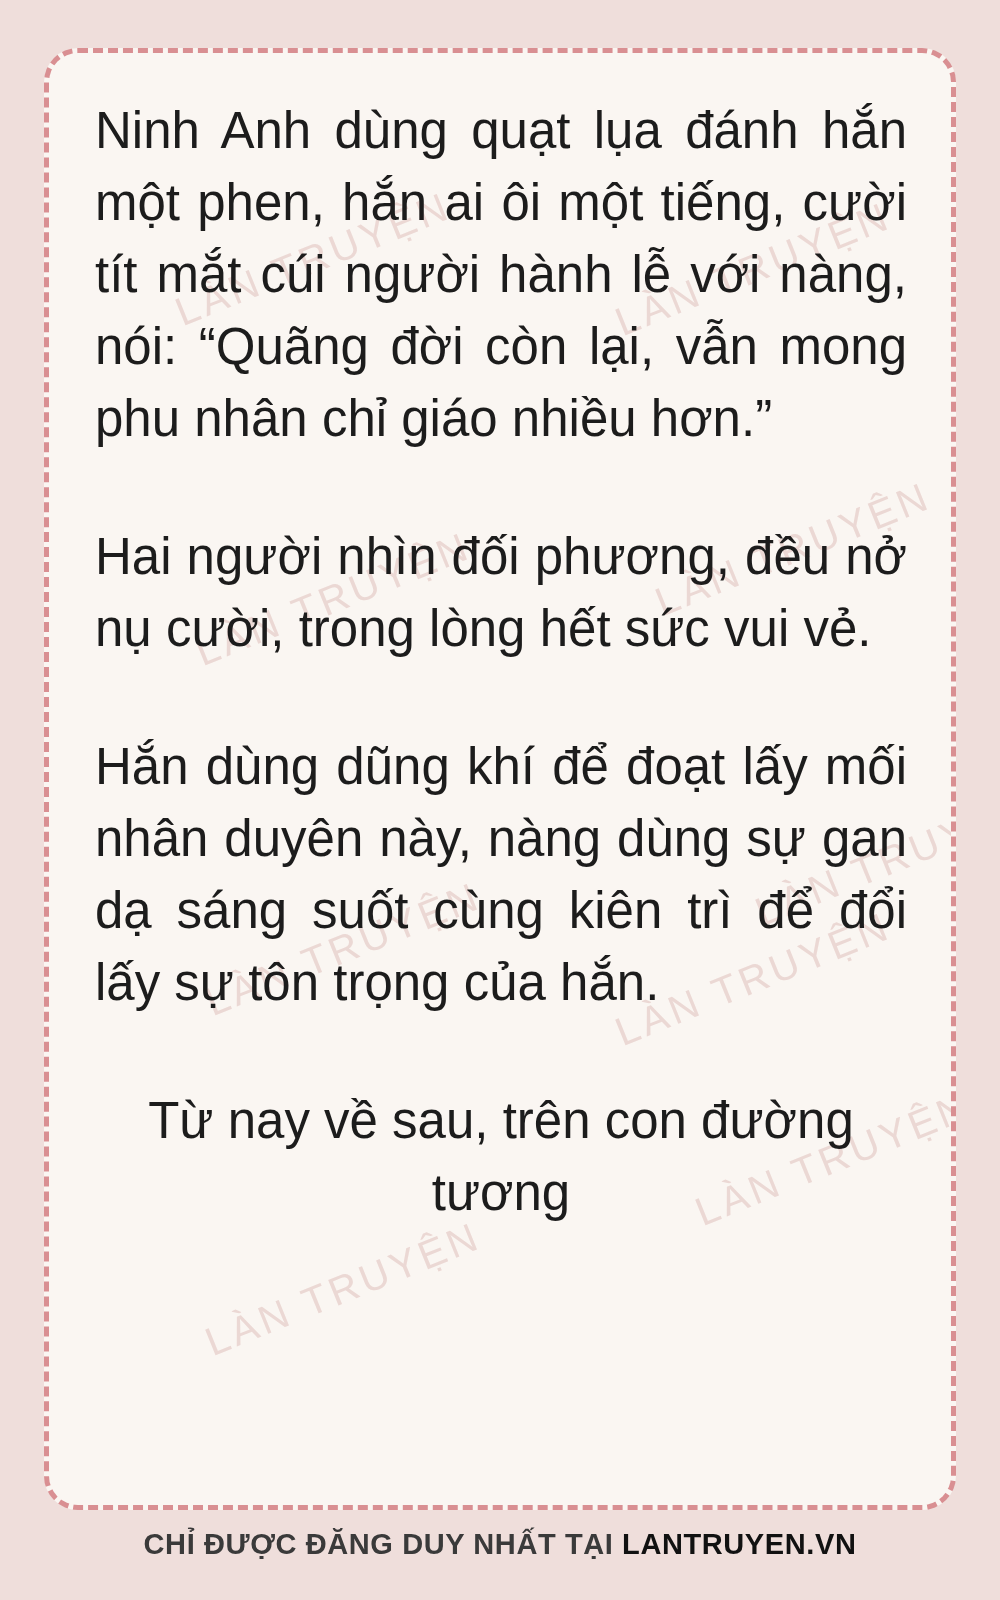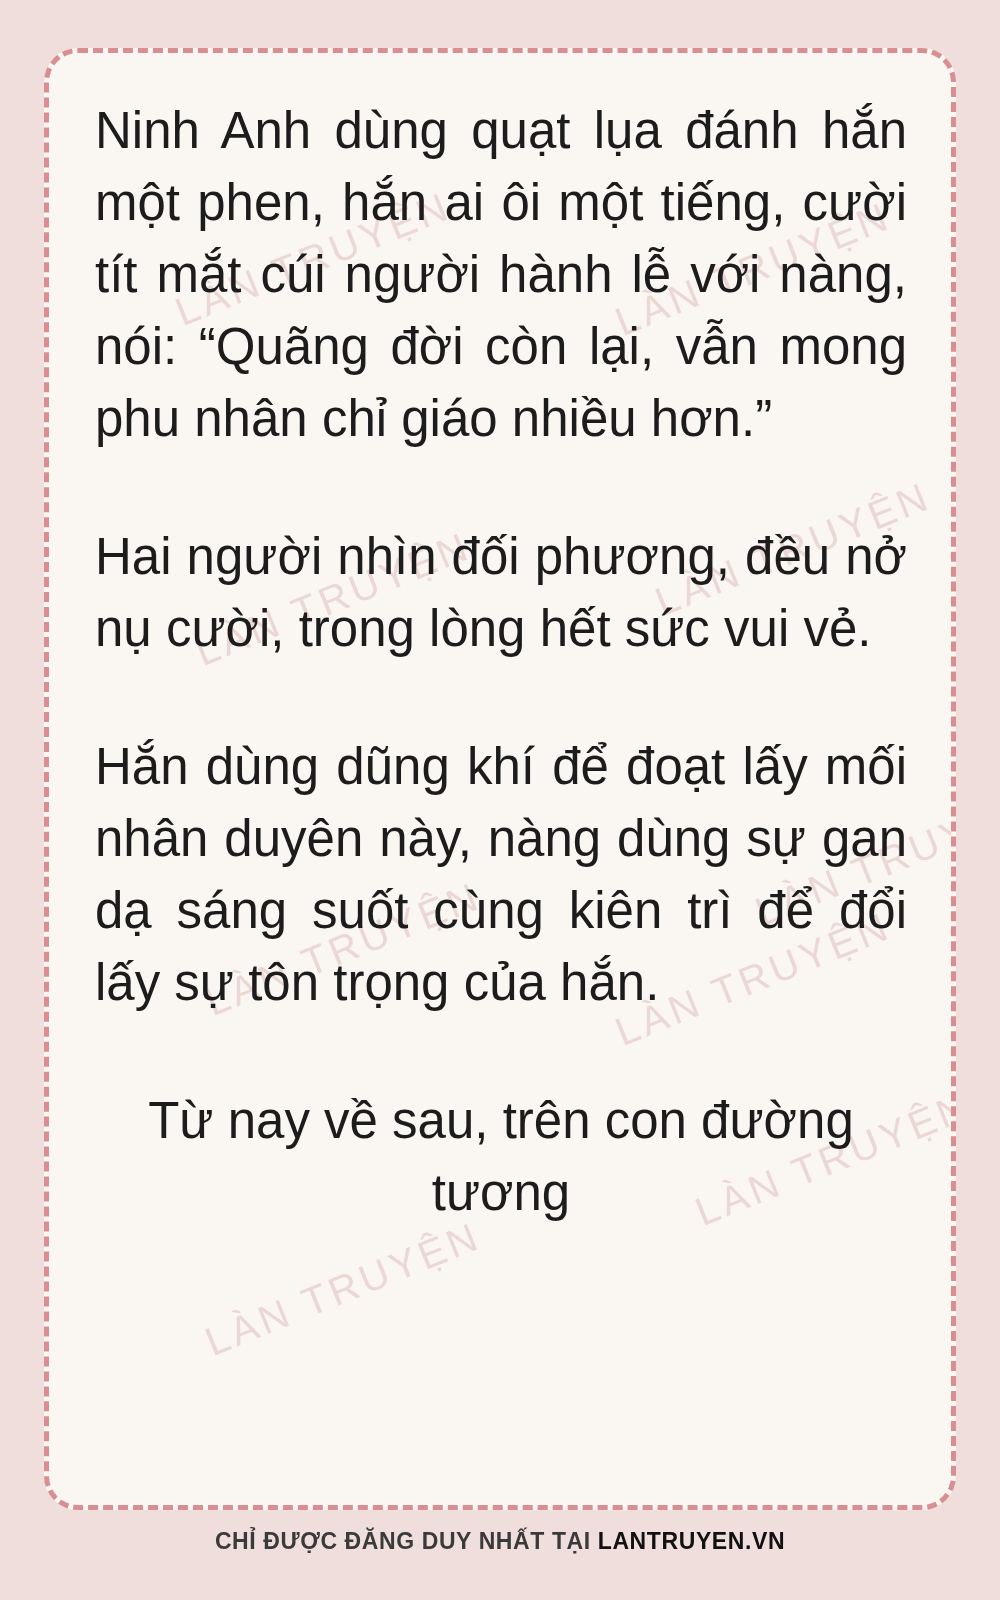--- a/index.html
+++ b/index.html
@@ -64,21 +64,21 @@
     word-spacing: 0px;
   }
   .para.last { text-align: center; margin-bottom: 0; }
   #footer {
     position: absolute;
     left: 0;
     top: 1528px;
     width: 1000px;
     text-align: center;
     font-family: "Liberation Sans", sans-serif;
-    font-size: 23px;
+    font-size: 29px;
     font-weight: bold;
     letter-spacing: 0.6px;
     color: #3a3a3a;
   }
   #footer .site { color: #111; }
 </style>
 </head>
 <body>
 
 <div id="page">

